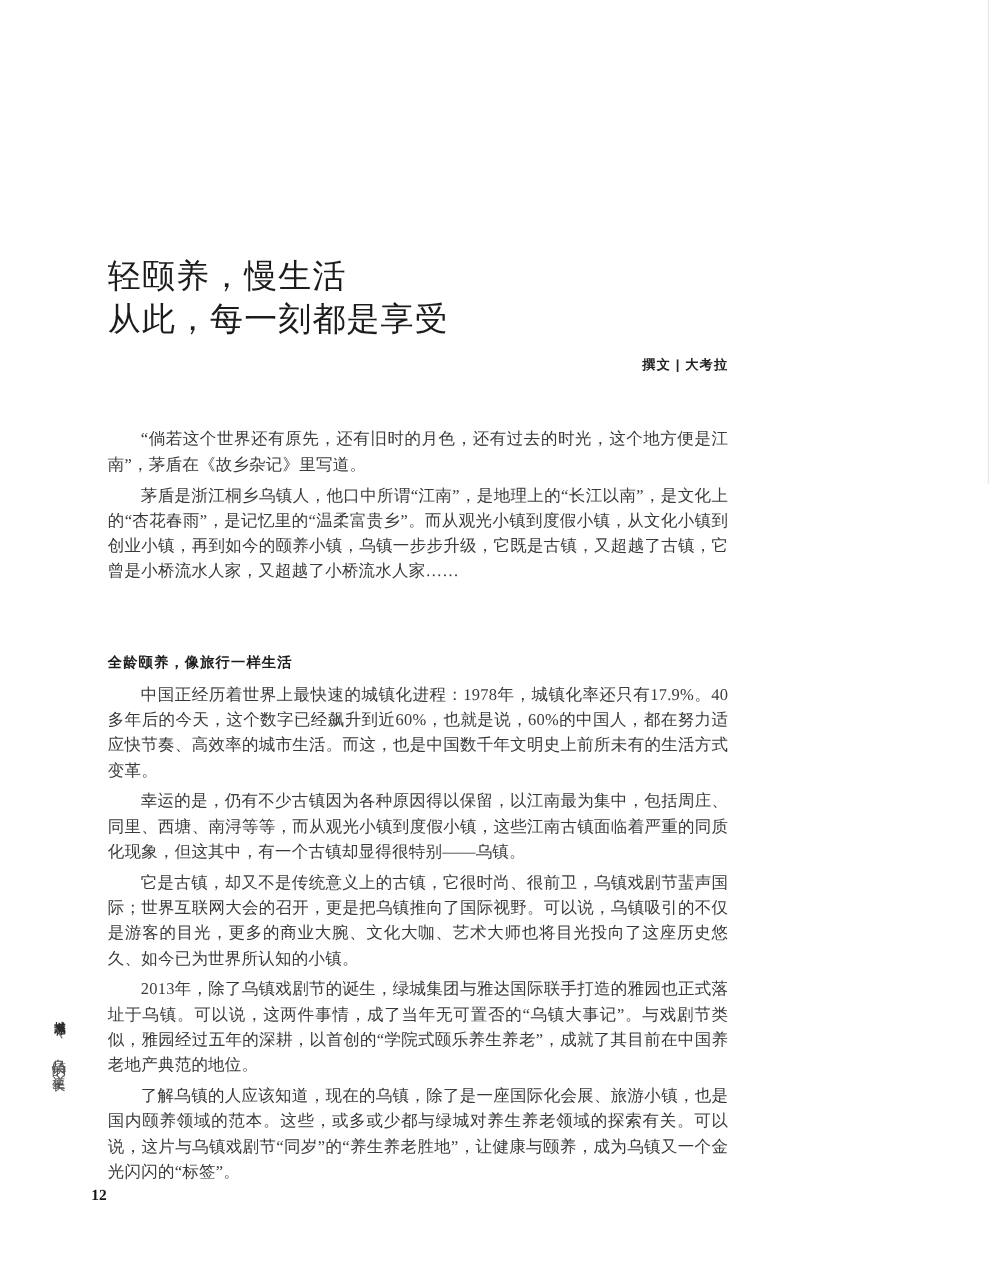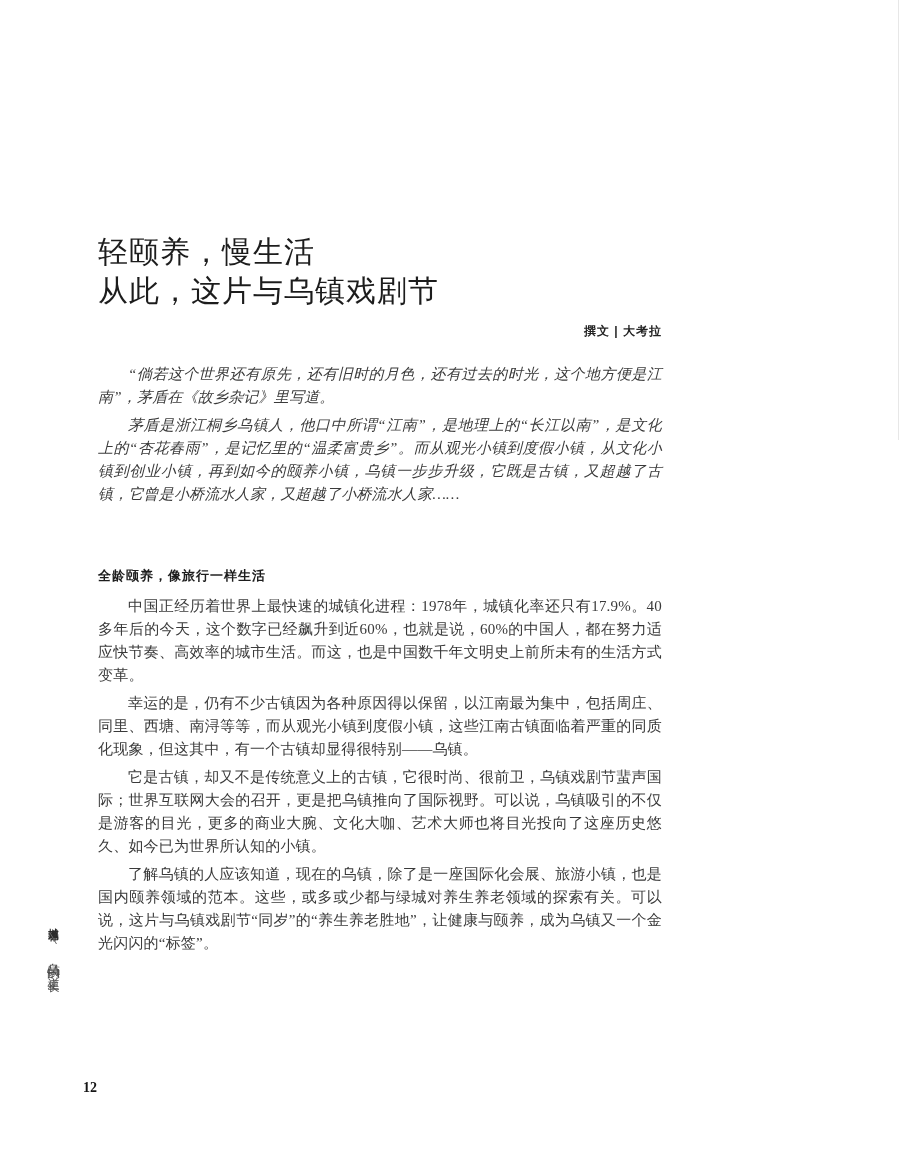--- a/index.html
+++ b/index.html
@@ -44,22 +44,21 @@
     margin-top: 13px;
     font-size: 12px;
     line-height: 17px;
     font-weight: bold;
     letter-spacing: 1px;
     color: #232323;
     font-family: "Liberation Sans", sans-serif;
     text-align: right;
   }
   .intro-block {
-    margin-top: 23px;
-    font-style: italic;
+    margin-top: 49px;
   }
   .para {
     margin: 0 0 5px 0;
     font-size: 15px;
     line-height: 23px;
     color: #3a3a3a;
     text-align: justify;
     text-indent: 2em;
     letter-spacing: 0.2px;
   }
@@ -139,34 +138,35 @@
       <span class="bracket">『</span><span>逆生长</span><span class="bracket">』</span>
     </span>
   </div>
 
   <div class="page-number">12</div>
 
   <div class="main-col">
 
     <div class="article-title">
       <div>轻颐养，慢生活</div>
-      <div>从此，这片与乌镇戏剧节</div>
+      <div>从此，每一刻都是享受</div>
     </div>
 
     <div class="byline">撰文 | 大考拉</div>
 
     <div class="intro-block">
       <p class="para">“倘若这个世界还有原先，还有旧时的月色，还有过去的时光，这个地方便是江南”，茅盾在《故乡杂记》里写道。</p>
       <p class="para">茅盾是浙江桐乡乌镇人，他口中所谓“江南”，是地理上的“长江以南”，是文化上的“杏花春雨”，是记忆里的“温柔富贵乡”。而从观光小镇到度假小镇，从文化小镇到创业小镇，再到如今的颐养小镇，乌镇一步步升级，它既是古镇，又超越了古镇，它曾是小桥流水人家，又超越了小桥流水人家……</p>
     </div>
 
     <h2 class="section-heading">全龄颐养，像旅行一样生活</h2>
 
     <div>
       <p class="para">中国正经历着世界上最快速的城镇化进程：1978年，城镇化率还只有17.9%。40多年后的今天，这个数字已经飙升到近60%，也就是说，60%的中国人，都在努力适应快节奏、高效率的城市生活。而这，也是中国数千年文明史上前所未有的生活方式变革。</p>
       <p class="para">幸运的是，仍有不少古镇因为各种原因得以保留，以江南最为集中，包括周庄、同里、西塘、南浔等等，而从观光小镇到度假小镇，这些江南古镇面临着严重的同质化现象，但这其中，有一个古镇却显得很特别——乌镇。</p>
       <p class="para">它是古镇，却又不是传统意义上的古镇，它很时尚、很前卫，乌镇戏剧节蜚声国际；世界互联网大会的召开，更是把乌镇推向了国际视野。可以说，乌镇吸引的不仅是游客的目光，更多的商业大腕、文化大咖、艺术大师也将目光投向了这座历史悠久、如今已为世界所认知的小镇。</p>
+      <p class="para">2013年，除了乌镇戏剧节的诞生，绿城集团与雅达国际联手打造的雅园也正式落址于乌镇。可以说，这两件事情，成了当年无可置否的“乌镇大事记”。与戏剧节类似，雅园经过五年的深耕，以首创的“学院式颐乐养生养老”，成就了其目前在中国养老地产典范的地位。</p>
       <p class="para">了解乌镇的人应该知道，现在的乌镇，除了是一座国际化会展、旅游小镇，也是国内颐养领域的范本。这些，或多或少都与绿城对养生养老领域的探索有关。可以说，这片与乌镇戏剧节“同岁”的“养生养老胜地”，让健康与颐养，成为乌镇又一个金光闪闪的“标签”。</p>
     </div>
 
   </div>
 
 </div>
 
 </body></html>

